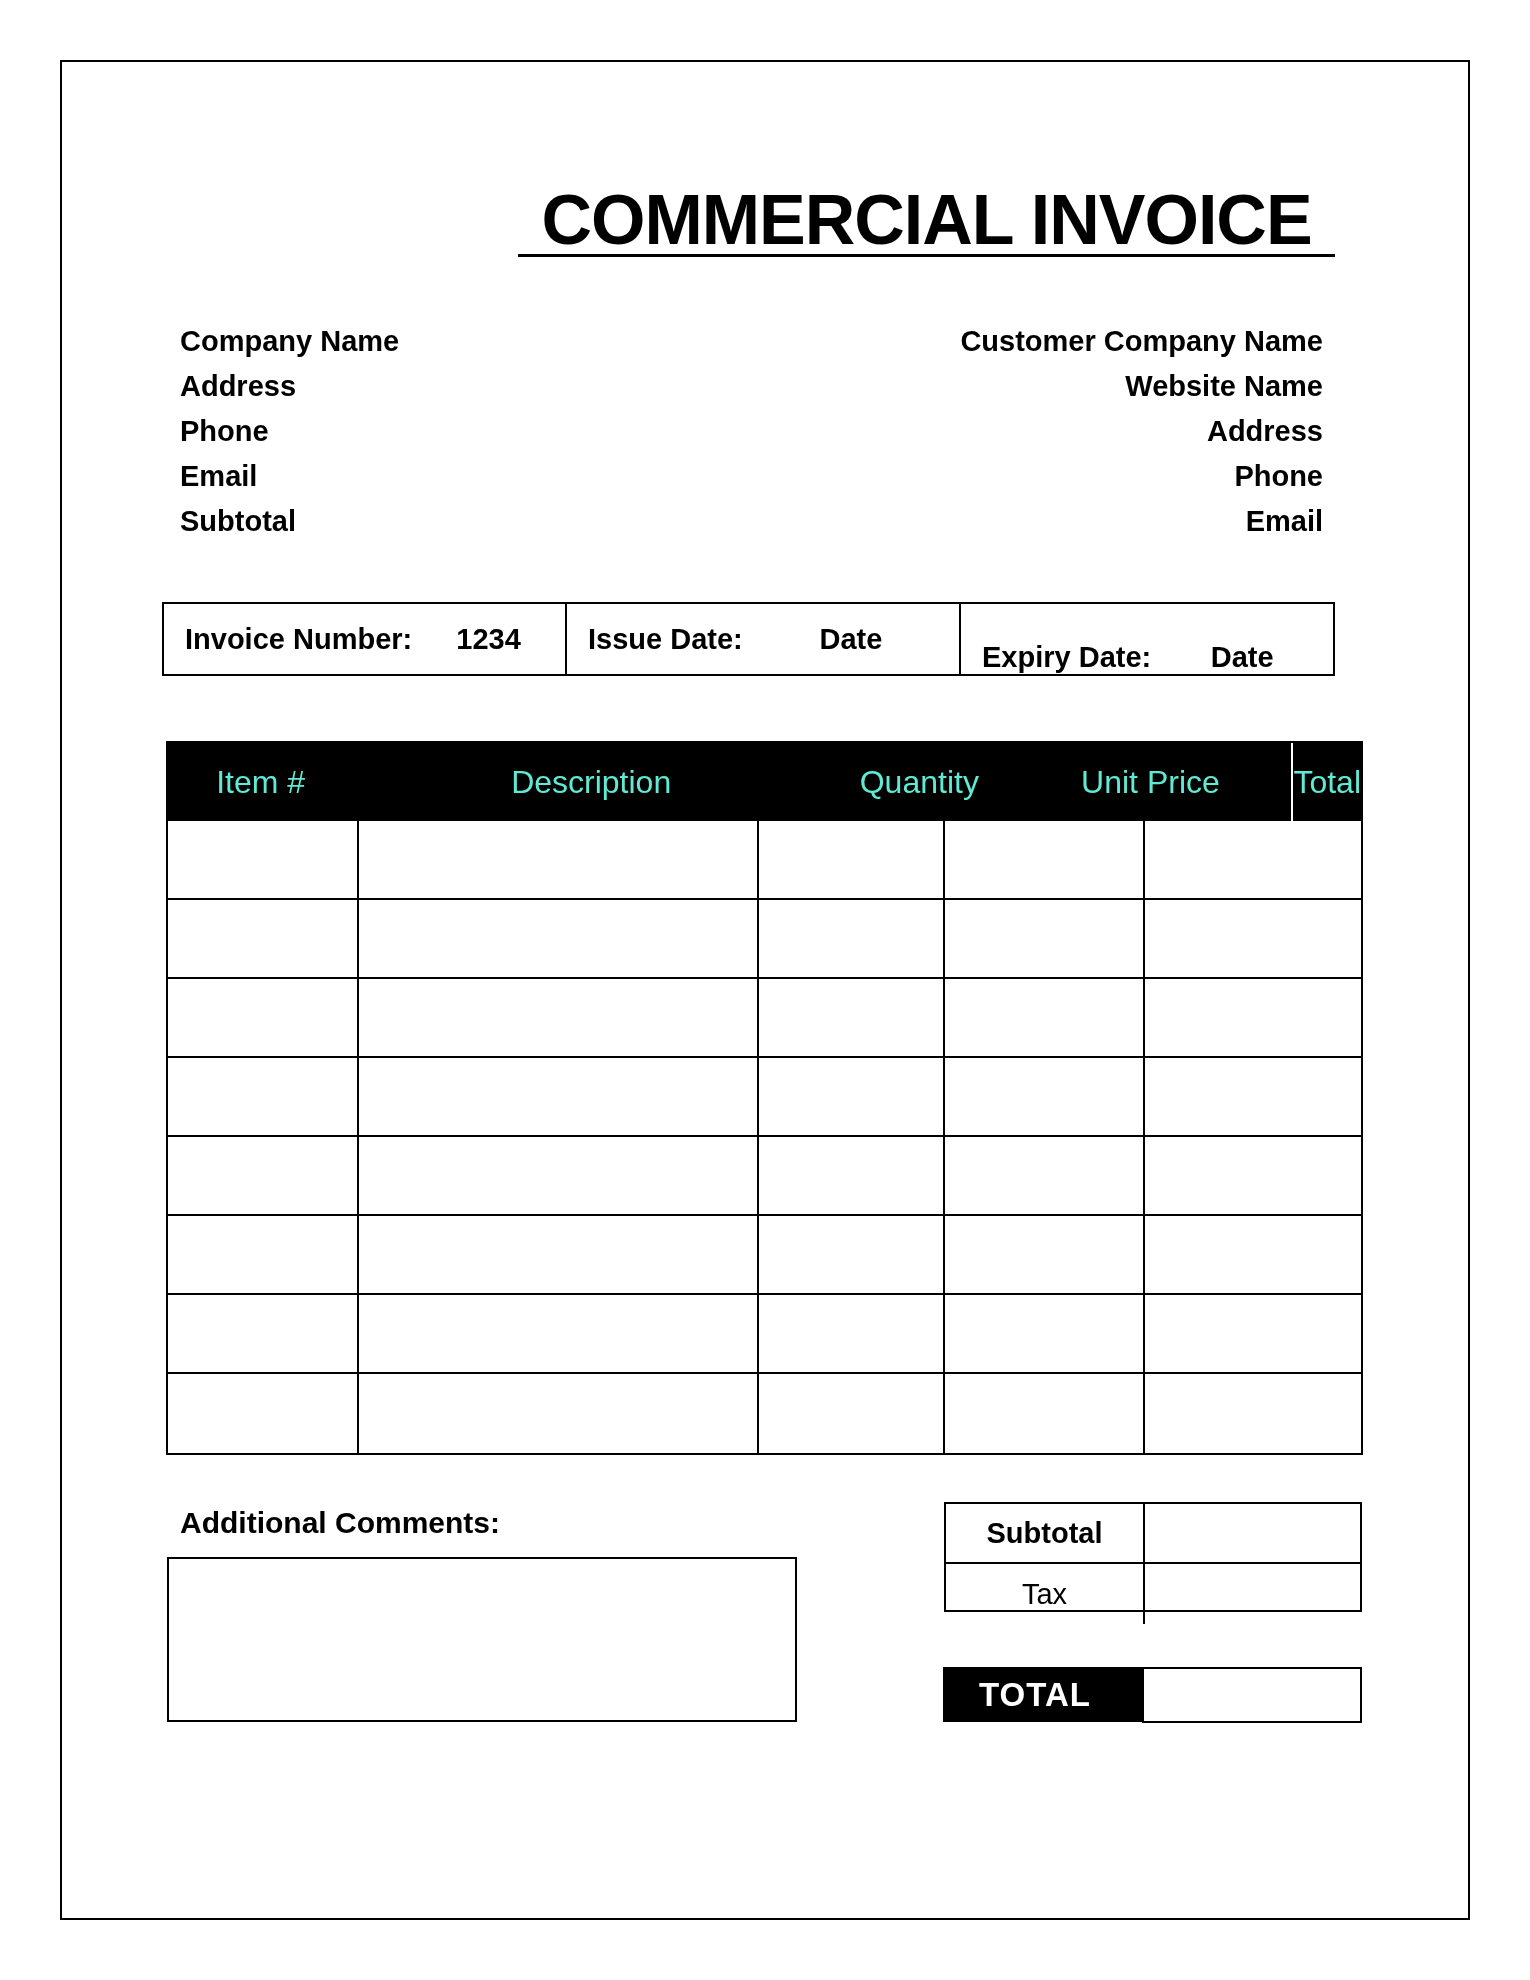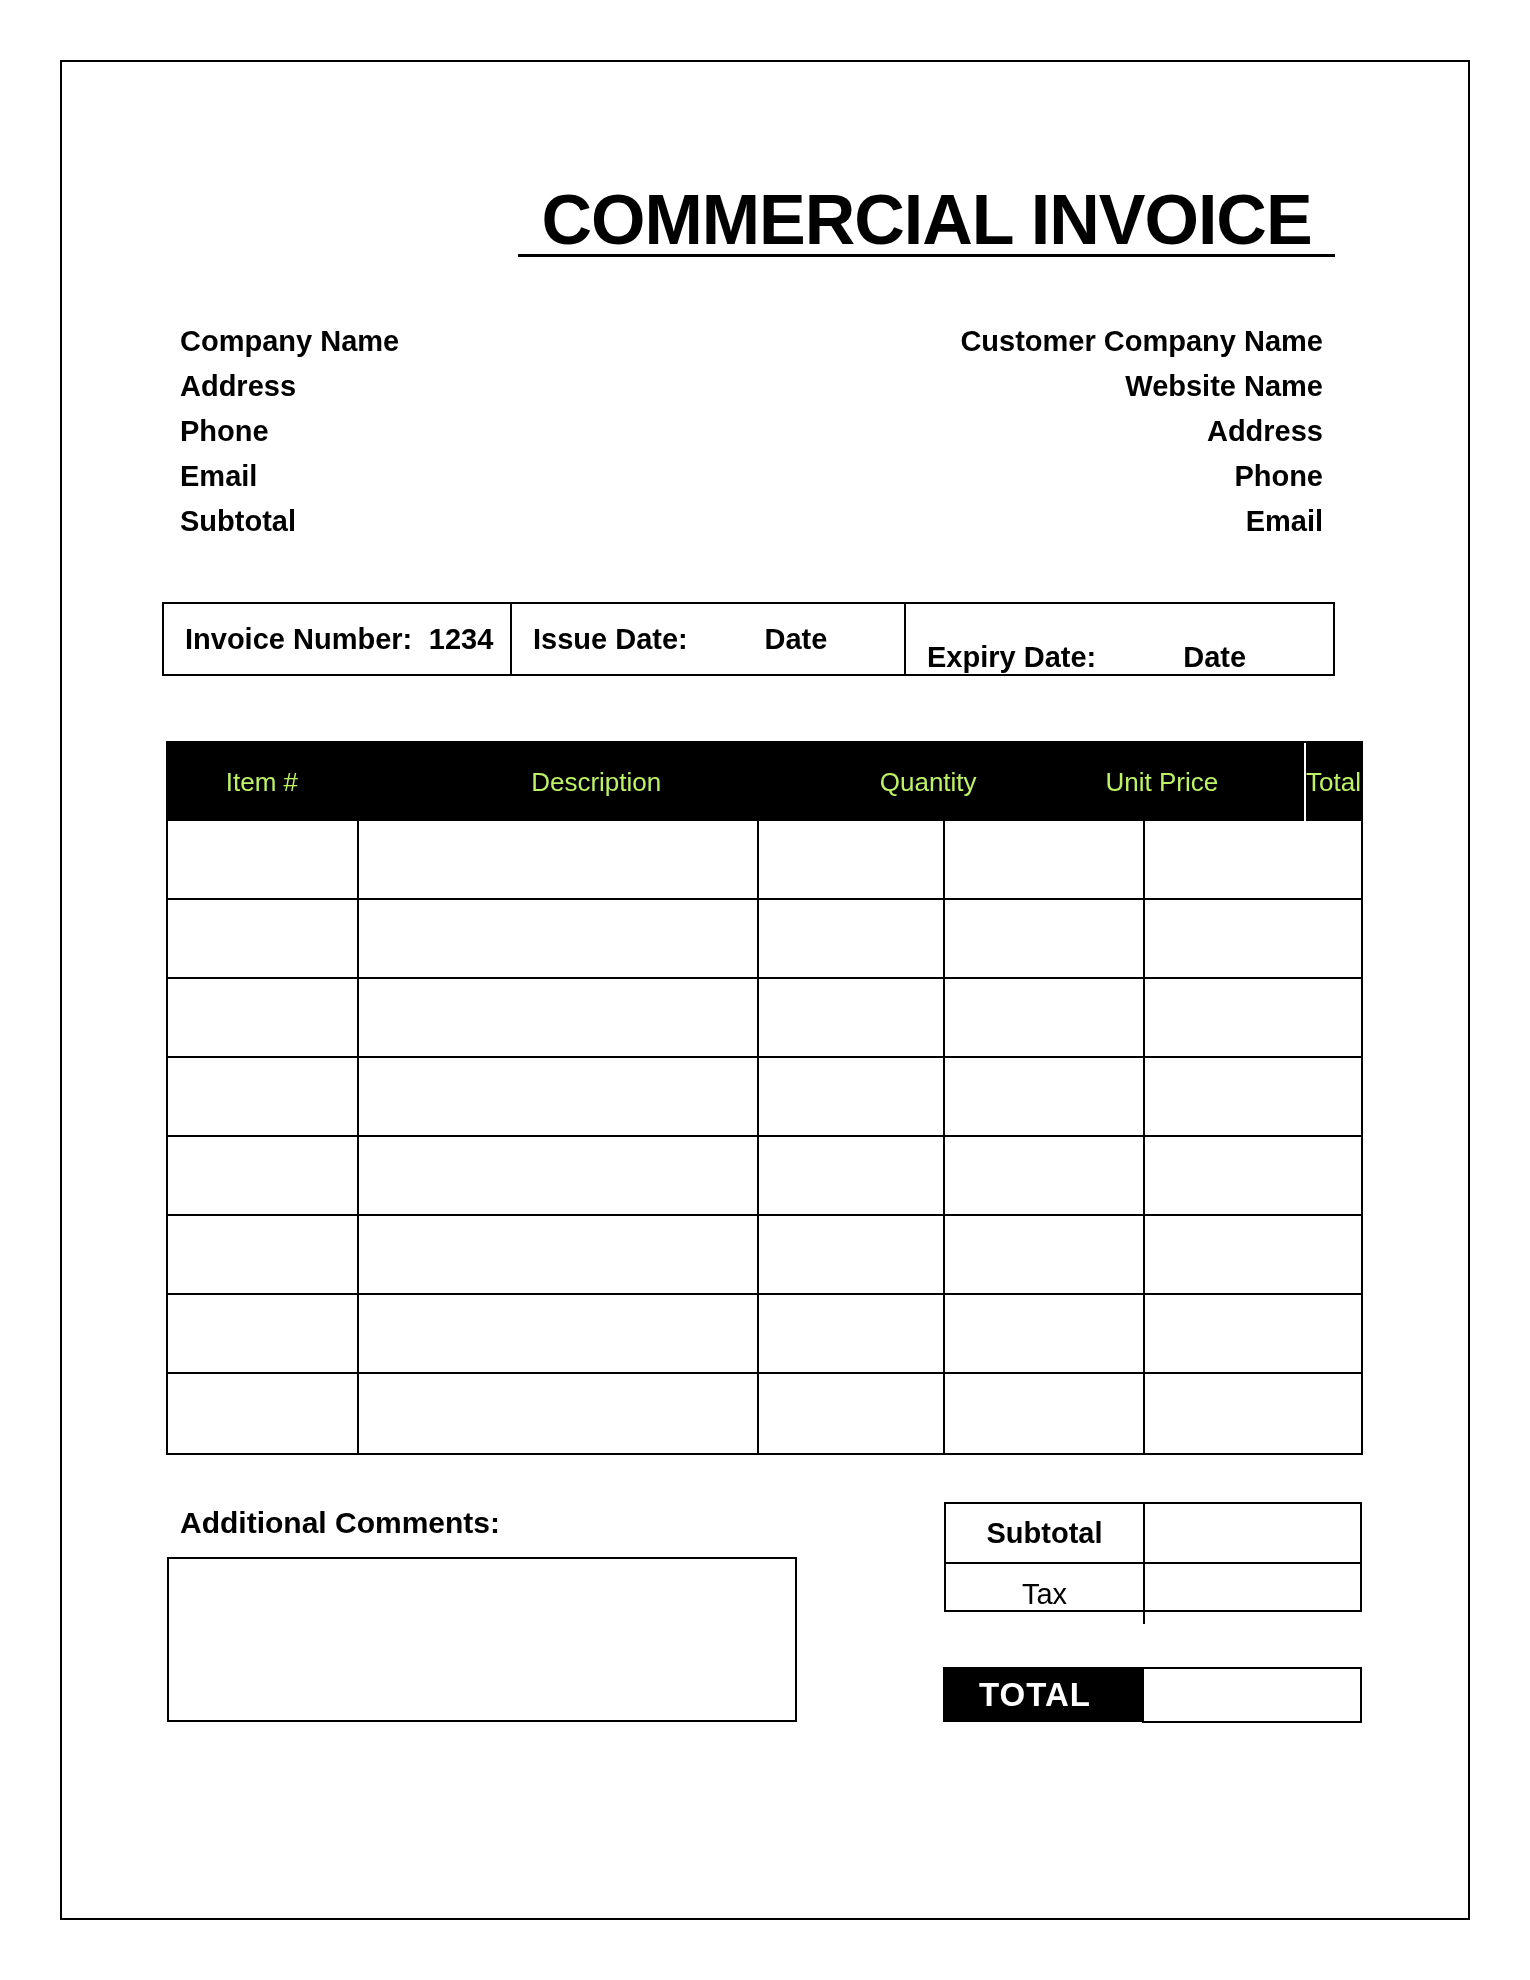--- a/index.html
+++ b/index.html
@@ -19,26 +19,26 @@
   }
   
   .info-block{top:319px;width:520px;font-size:29px;font-weight:bold;line-height:45px;}
   .info-left{left:180px;text-align:left;}
   .info-right{left:803px;text-align:right;}
   
   .meta-bar{left:162px;top:602px;width:1173px;height:74px;border:2px solid #000;display:flex;}
   .meta-cell{display:flex;align-items:center;font-size:29px;font-weight:bold;box-sizing:border-box;}
   .meta-cell .lbl{padding-left:21px;white-space:nowrap;}
   .meta-cell .val{flex:1;text-align:center;}
-  .mc1{width:346px;}
+  .mc1{width:401px;}
   .mc2{width:394px;border-left:2px solid #000;}
   .mc3{flex:1;border-left:2px solid #000;align-items:flex-end;}
   
   .items-table{left:166px;top:741px;width:1197px;border:2px solid #000;}
-  .items-header{display:flex;height:78px;background:#000;color:#bef264;font-size:26px;gap:44px;}
+  .items-header{display:flex;height:78px;background:#000;color:#5eead4;font-size:32px;gap:44px;}
   .hcell{display:flex;align-items:center;justify-content:center;box-sizing:border-box;}
   .items-header .c4{border-left:2px solid #fff;}
   .irow{display:flex;height:79px;box-sizing:border-box;border-bottom:2px solid #000;}
   .irow:last-child{border-bottom:none;}
   .icell{box-sizing:border-box;}
   .irow .c0,.irow .c1,.irow .c2,.irow .c3{border-right:2px solid #000;}
   .c0{width:191px;}
   .c1{width:400px;}
   .c2{width:186px;}
   .c3{width:200px;}

